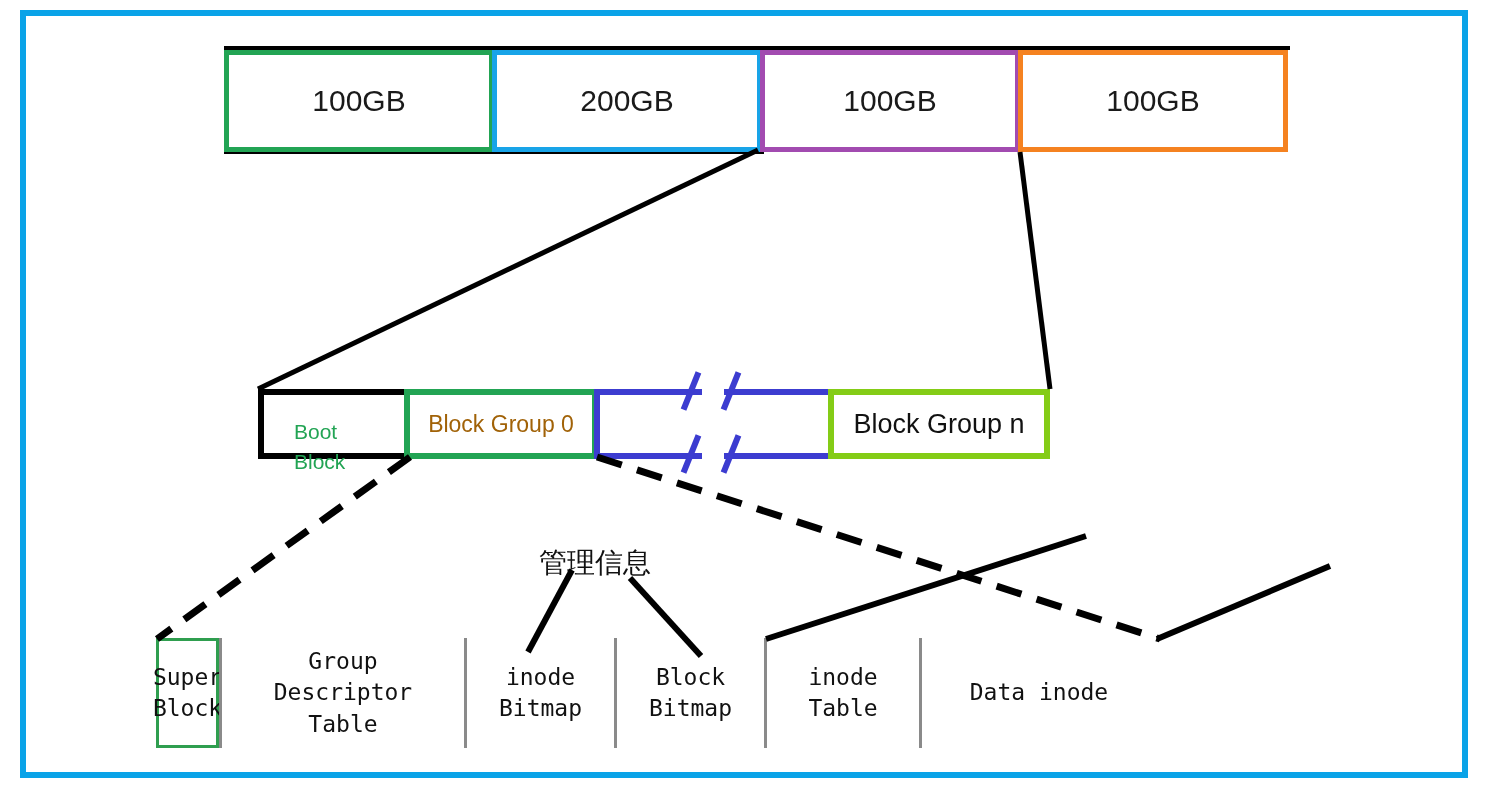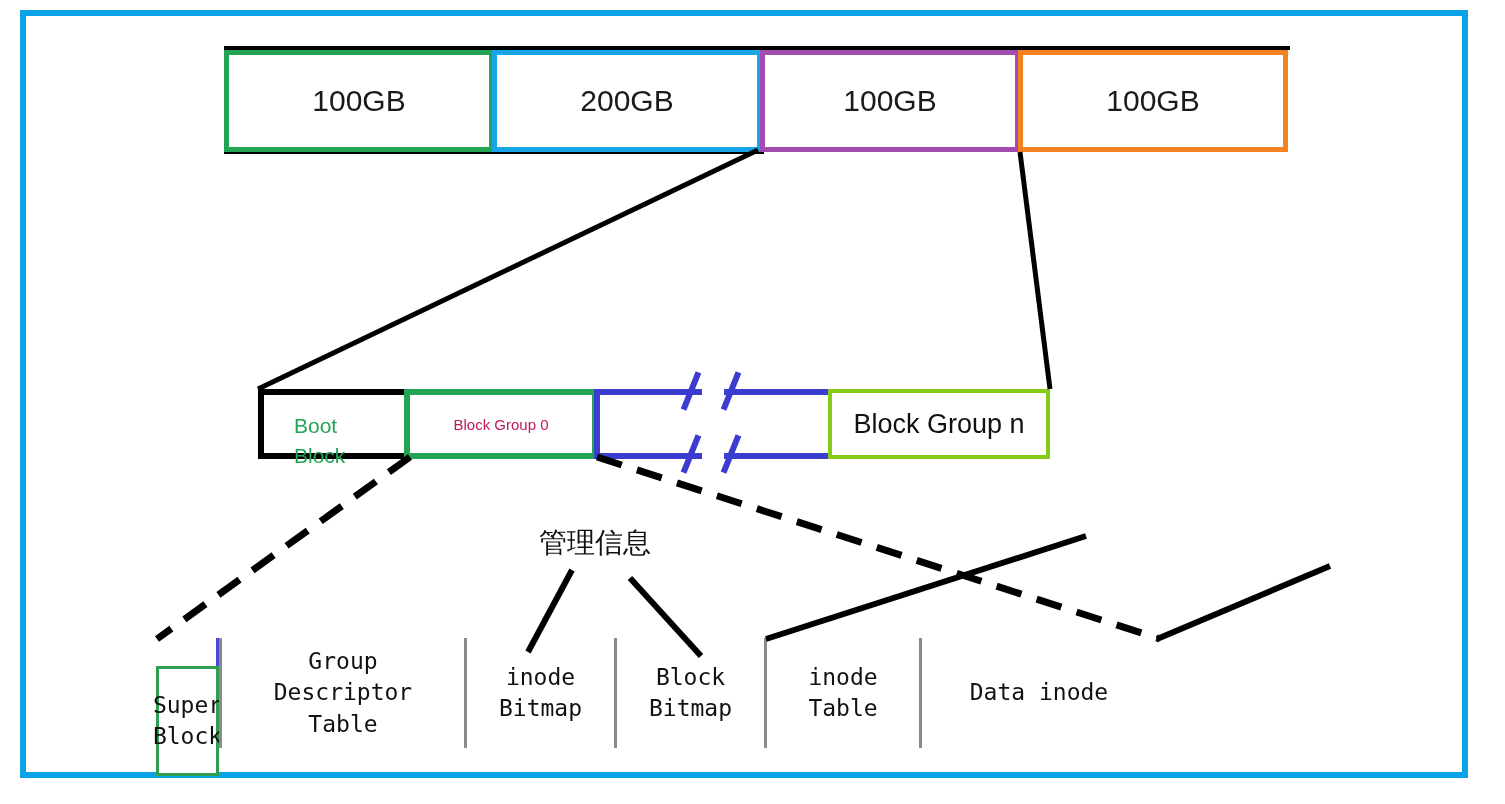--- a/index.html
+++ b/index.html
@@ -20,43 +20,43 @@
   .disk-line{position:absolute;background:#000000;height:4px;}
   .part{height:102px;top:50px;border:5px solid #000;font-size:30px;color:#1a1a1a;}
   .p1{left:224px;width:270px;border-color:#22a454;}
   .p2{left:492px;width:270px;border-color:#18a4e8;align-items:center;}
   .p3{left:760px;width:260px;border-color:#a24bb0;}
   .p4{left:1018px;width:270px;border-color:#f58220;}
 
   
   .mid{height:70px;top:389px;box-sizing:border-box;}
   .m-boot{left:258px;width:152px;border:6px solid #000;color:#22a454;
-          font-size:21px;line-height:1.45;display:block;padding:16px 0 0 30px;}
-  .m-bg0{left:404px;width:194px;border:6px solid #22a454;color:#be185d;font-size:15px;}
+          font-size:21px;line-height:1.45;display:block;padding:22px 0 0 30px;}
+  .m-bg0{left:404px;width:194px;border:6px solid #22a454;color:#a16207;font-size:23px;}
   .m-gapL{left:594px;width:108px;border:6px solid #3c3cd0;border-right:none;}
   .m-gapR{left:724px;width:110px;border:6px solid #3c3cd0;border-left:none;}
-  .m-bgn{left:828px;width:222px;border:4px solid #84cc16;color:#111;font-size:27px;}
+  .m-bgn{left:828px;width:222px;border:6px solid #84cc16;color:#111;font-size:27px;}
 
   
   .slash{position:absolute;width:6px;height:40px;background:#3c3cd0;
          transform:rotate(22deg);transform-origin:center;}
 
   
   .botwrap{position:absolute;left:156px;top:638px;width:1000px;height:110px;}
   .bot-outer{position:absolute;left:60px;top:0;width:940px;height:110px;
              border:3px solid #4a4ad8;box-sizing:border-box;background:#fff;}
   .cell{position:absolute;top:0;height:110px;box-sizing:border-box;
         display:flex;align-items:center;justify-content:center;text-align:center;
         font-family:"DejaVu Sans Mono","Liberation Mono",monospace;
         font-size:23px;line-height:1.35;color:#111;background:#fff;}
   .cell.sep{border-left:3px solid #8a8a8a;}
-  .cell-super{left:0;width:63px;border:3px solid #2f9e4f;margin-top:28px;}
+  .cell-super{left:0;width:63px;border:3px solid #2f9e4f;}
 
   
-  .cn{position:absolute;color:#111;font-size:28px;white-space:nowrap;}
+  .cn{position:absolute;color:#111;font-size:28px;white-space:nowrap;margin-top:20px;}
   .cn-mgmt{left:539px;top:524px;}
   .cn-file{left:1089px;top:519px;}
 
   svg.overlay{position:absolute;left:0;top:0;width:1505px;height:804px;
               pointer-events:none;}
   .dbl{stroke:#000;stroke-width:5;fill:none;}
   .dashed{stroke:#000;stroke-width:7;fill:none;stroke-dasharray:26 16;stroke-linecap:butt;}
   .ptr{stroke:#000;stroke-width:6;fill:none;}
 </style>
 </head>

